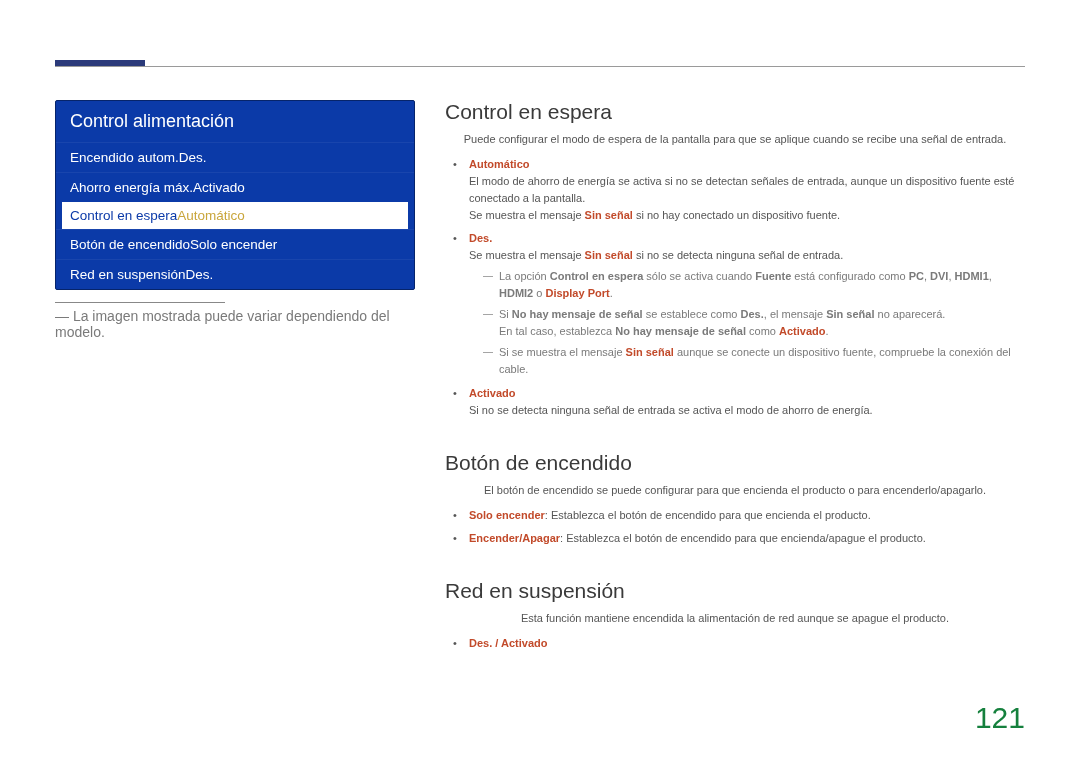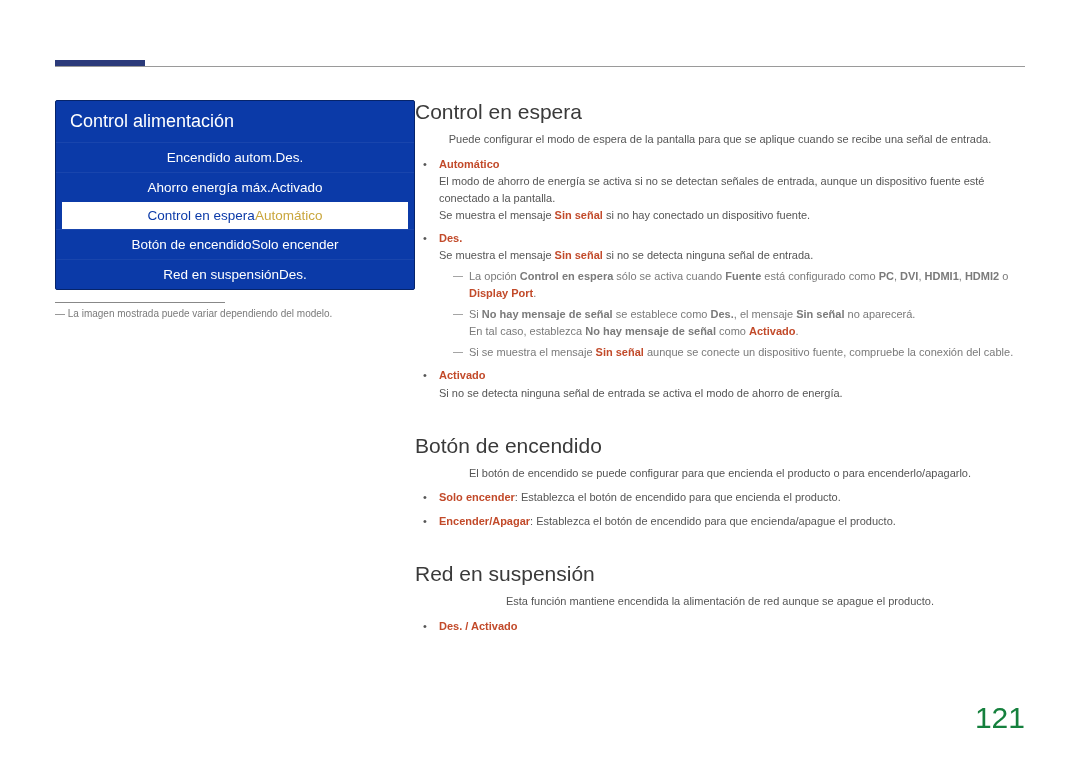--- a/index.html
+++ b/index.html
@@ -25,58 +25,59 @@
     left: 55px;
     right: 55px;
     border-top: 1px solid #9a9a9a;
   }
   .page {
     display: flex;
     position: absolute;
     top: 100px;
     left: 55px;
     right: 55px;
+    gap: 30px;
   }
   .left-col { width: 360px; flex-shrink: 0; }
   .right-col { flex: 1; }
   .menu-panel {
     background: #0b3aa8;
     color: #fff;
     border: 1px solid #06246b;
     border-radius: 2px;
     overflow: hidden;
   }
   .menu-title {
     padding: 10px 14px;
     font-size: 18px;
     font-weight: 400;
   }
   .menu-item {
     display: flex;
-    justify-content: center;
+    justify-content: flex-start;
     align-items: center;
     padding: 7px 14px;
     font-size: 13.5px;
     border-top: 1px solid rgba(255,255,255,0.06);
   }
   .menu-item.selected {
     background: #fff;
     color: #0b3aa8;
     margin: 0 6px;
     padding: 6px 8px;
     border-top: none;
   }
   .menu-item.selected .val { color: #c9a63c; }
   .footnote-rule {
     width: 170px;
     border-top: 1px solid #888;
     margin: 12px 0 5px 0;
   }
   .footnote {
-    font-size: 10px;
+    font-size: 14px;
     color: #7a7a7a;
   }
   h2.section {
     font-size: 21px;
     font-weight: 400;
     color: #3a3a3a;
     margin-bottom: 8px;
   }
   h2.section + .body-text,
   h2.section + .bullets { margin-top: 6px; }

